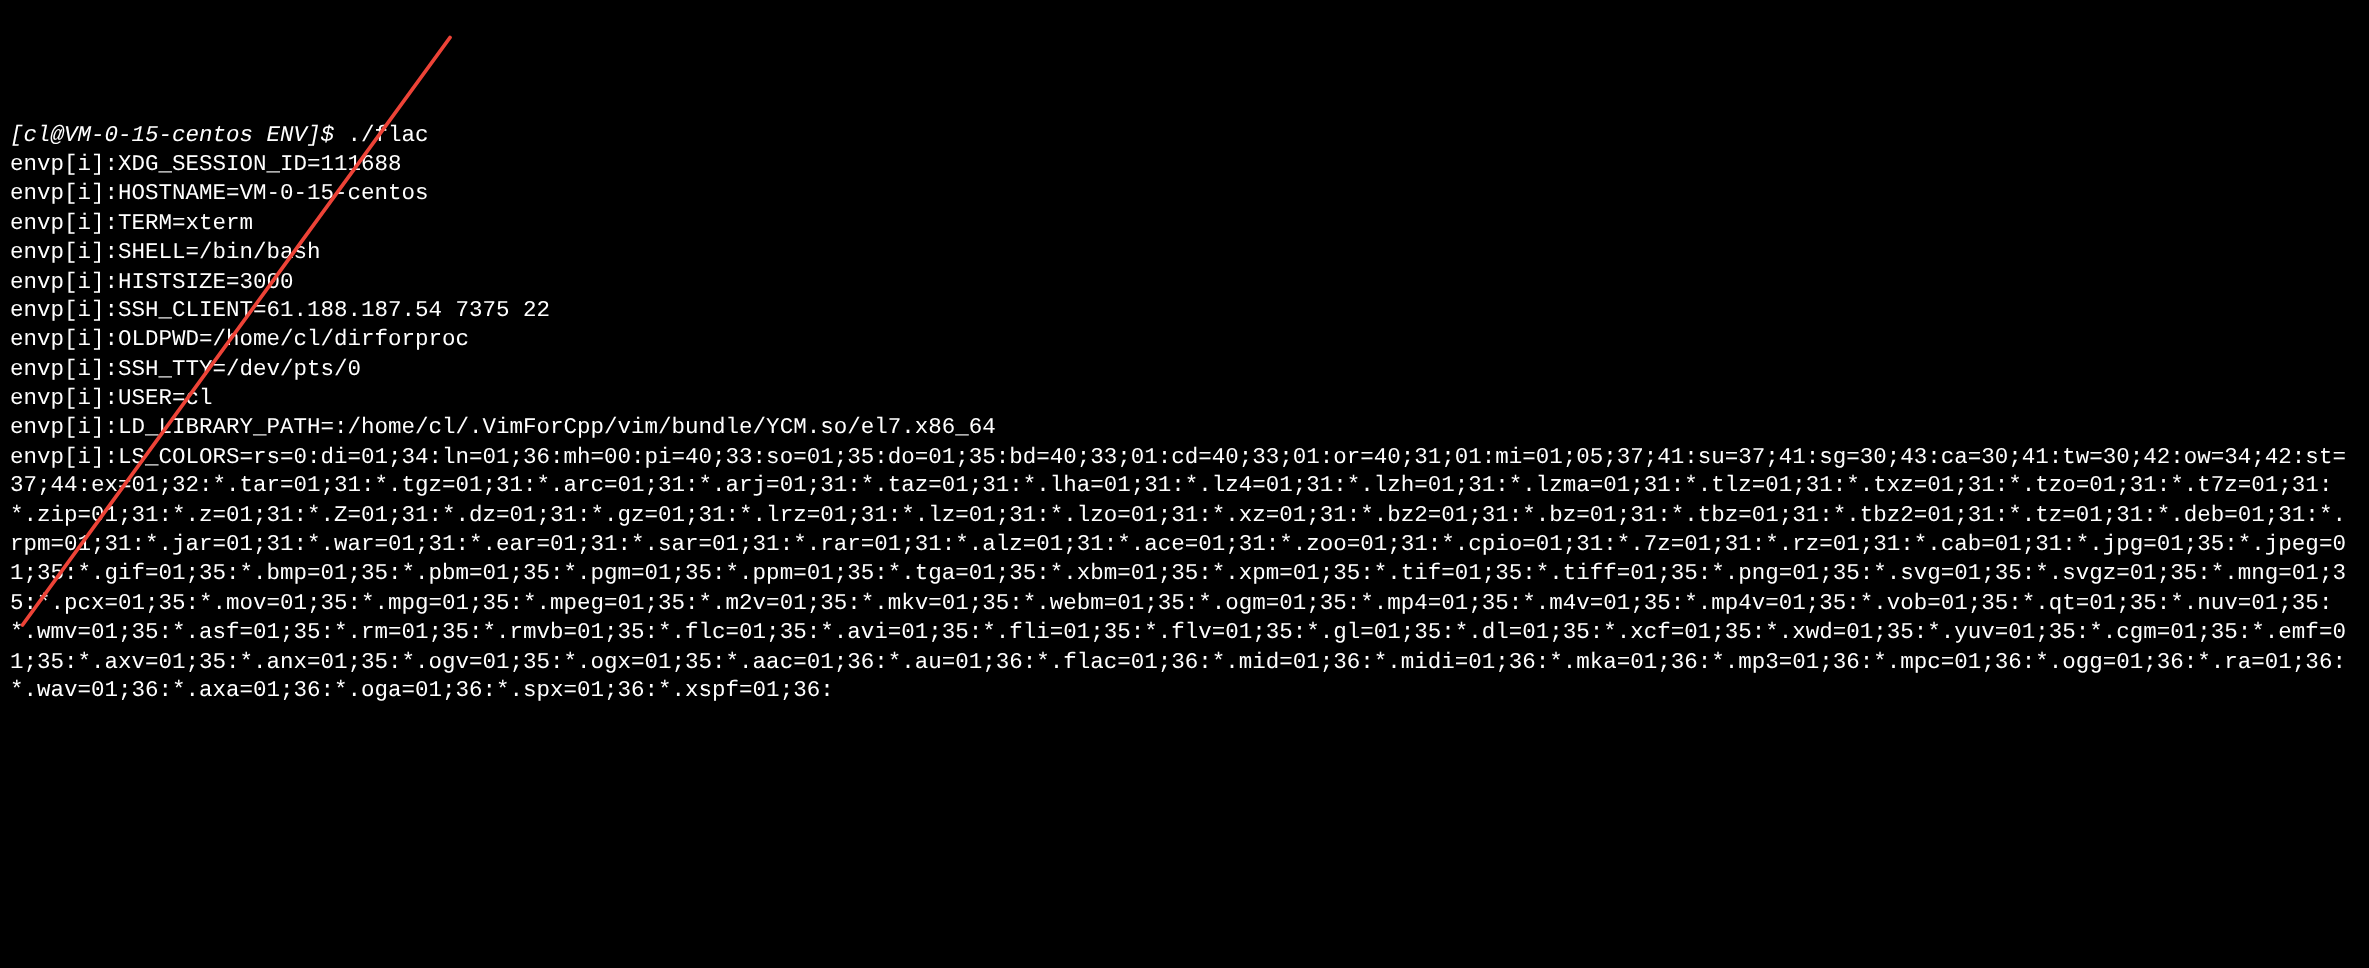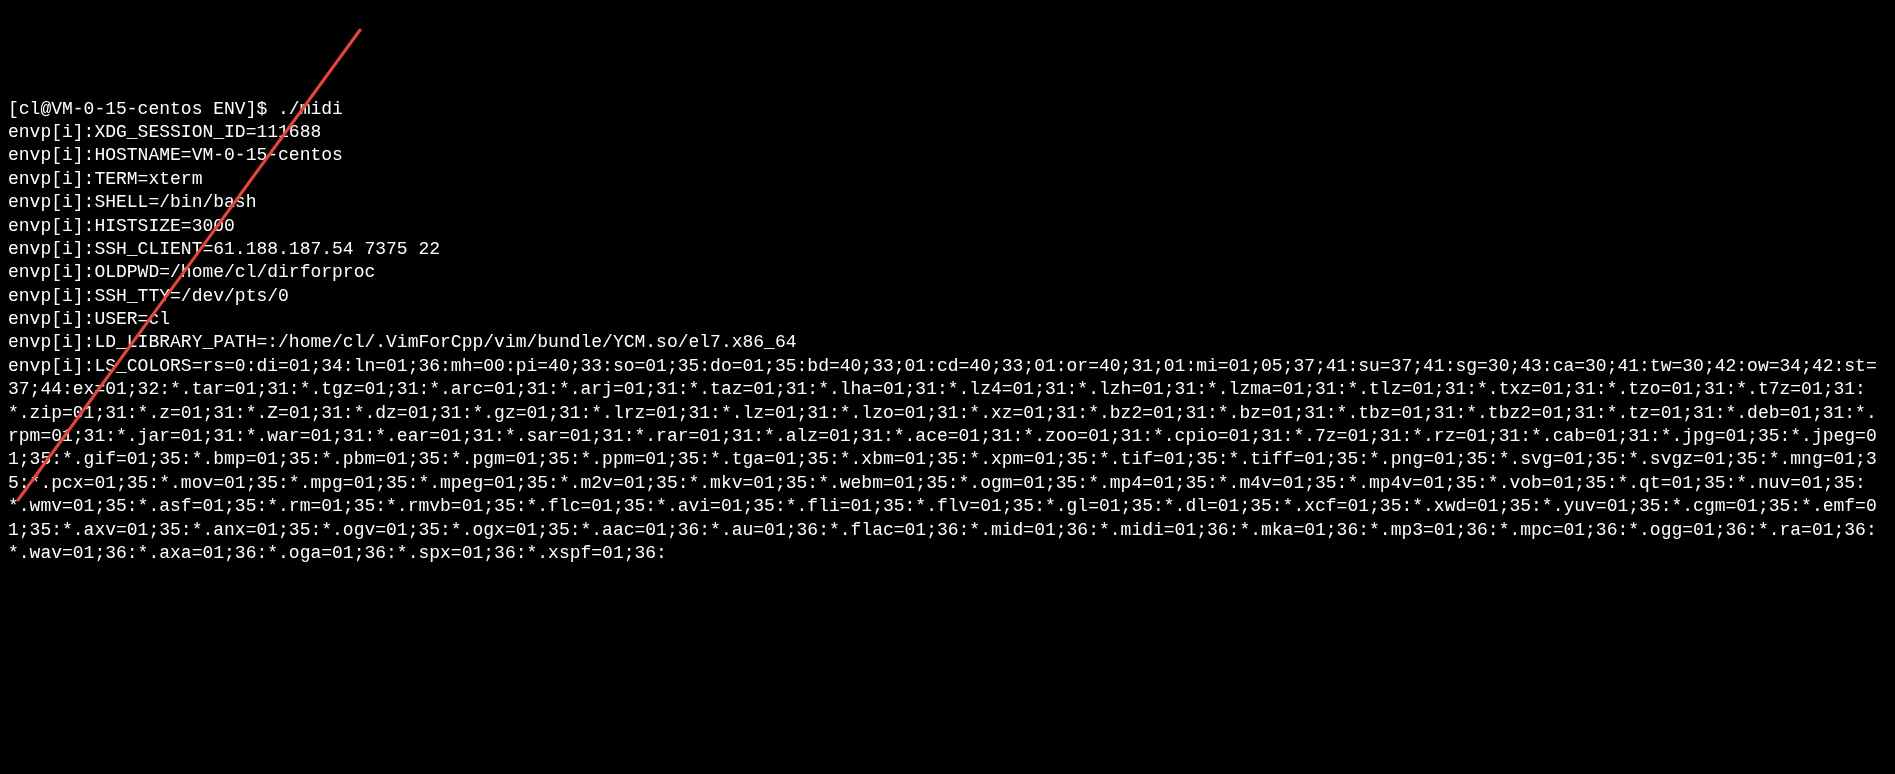--- a/index.html
+++ b/index.html
@@ -19,36 +19,37 @@
       overflow: hidden;
       position: relative;
       word-break: break-all;
       white-space: pre-wrap;
     }
     .terminal {
       width: 100%;
     }
     .prompt-line {
       display: inline;
+      font-style: italic;
     }
     .red-line {
       position: absolute;
       left: 0;
       top: 0;
       width: 100%;
       height: 100%;
       pointer-events: none;
     }
   </style>
 </head>
 <body>
 
 
 
-<div class="terminal"><span class="prompt-line">[cl@VM-0-15-centos ENV]$ </span><span>./midi</span>
+<div class="terminal"><span class="prompt-line">[cl@VM-0-15-centos ENV]$ </span><span>./flac</span>
 <div id="output-container">envp[i]:XDG_SESSION_ID=111688
 envp[i]:HOSTNAME=VM-0-15-centos
 envp[i]:TERM=xterm
 envp[i]:SHELL=/bin/bash
 envp[i]:HISTSIZE=3000
 envp[i]:SSH_CLIENT=61.188.187.54 7375 22
 envp[i]:OLDPWD=/home/cl/dirforproc
 envp[i]:SSH_TTY=/dev/pts/0
 envp[i]:USER=cl
 envp[i]:LD_LIBRARY_PATH=:/home/cl/.VimForCpp/vim/bundle/YCM.so/el7.x86_64

